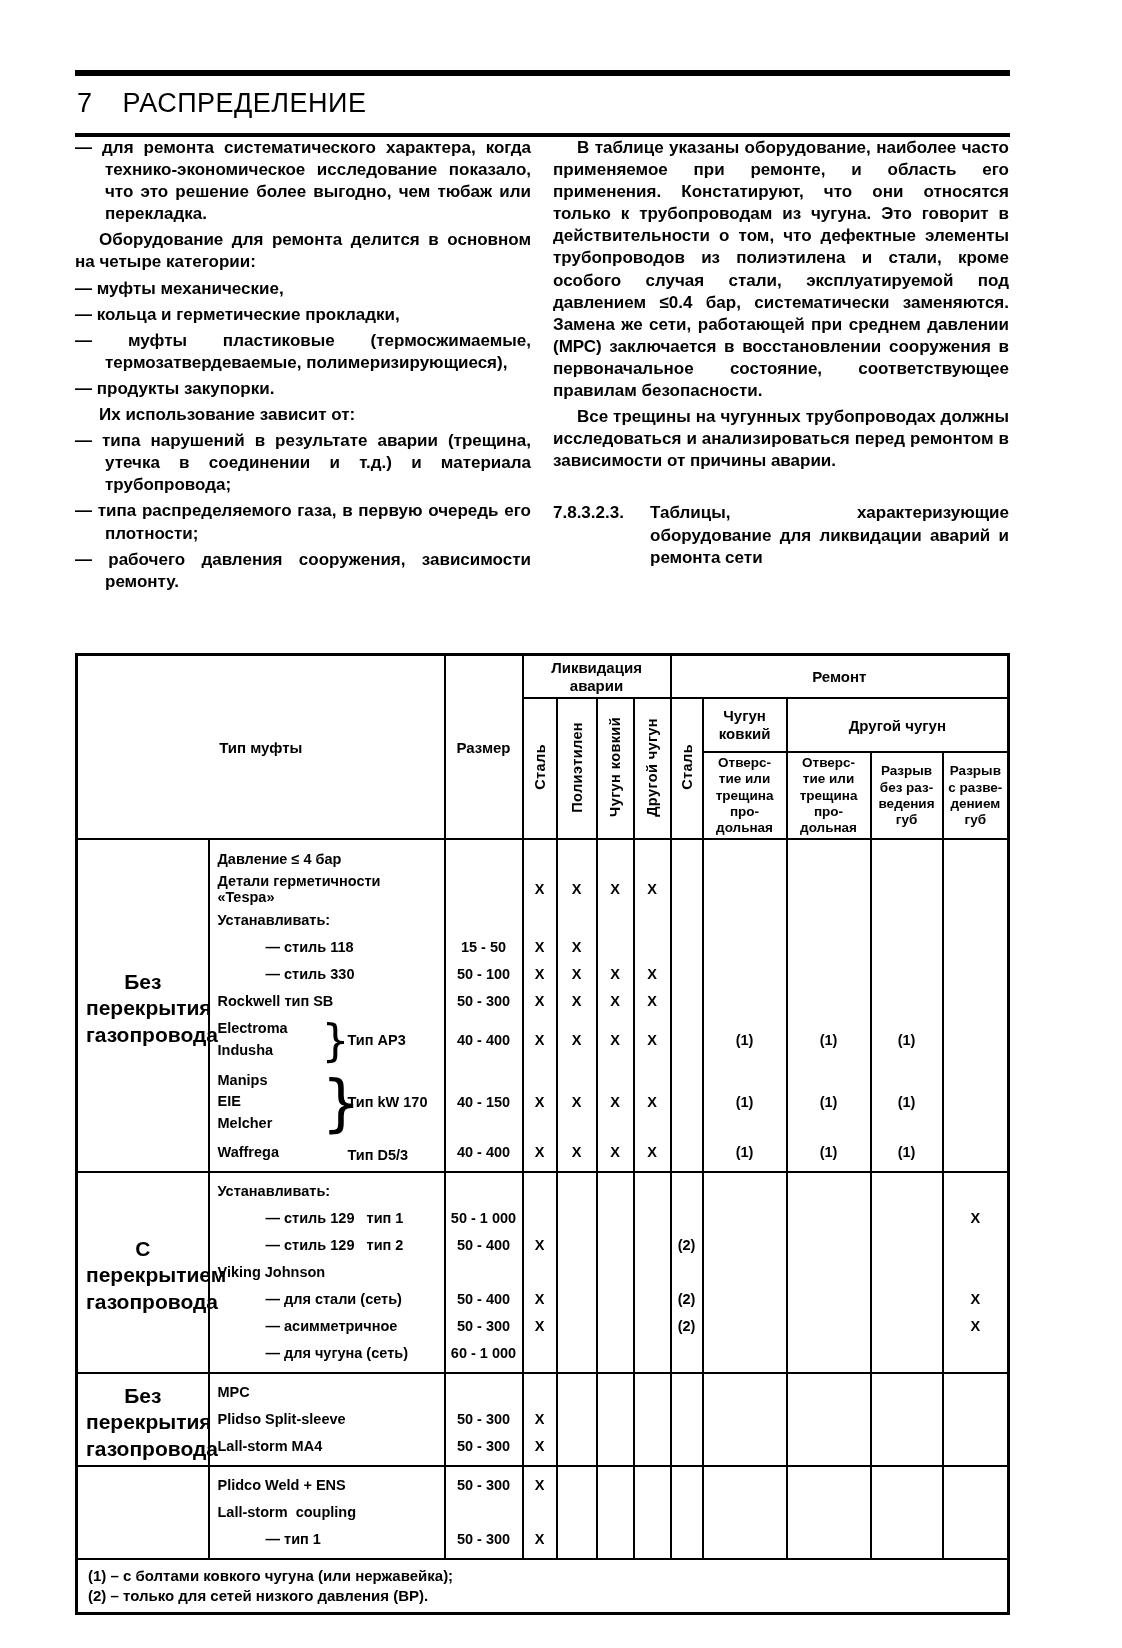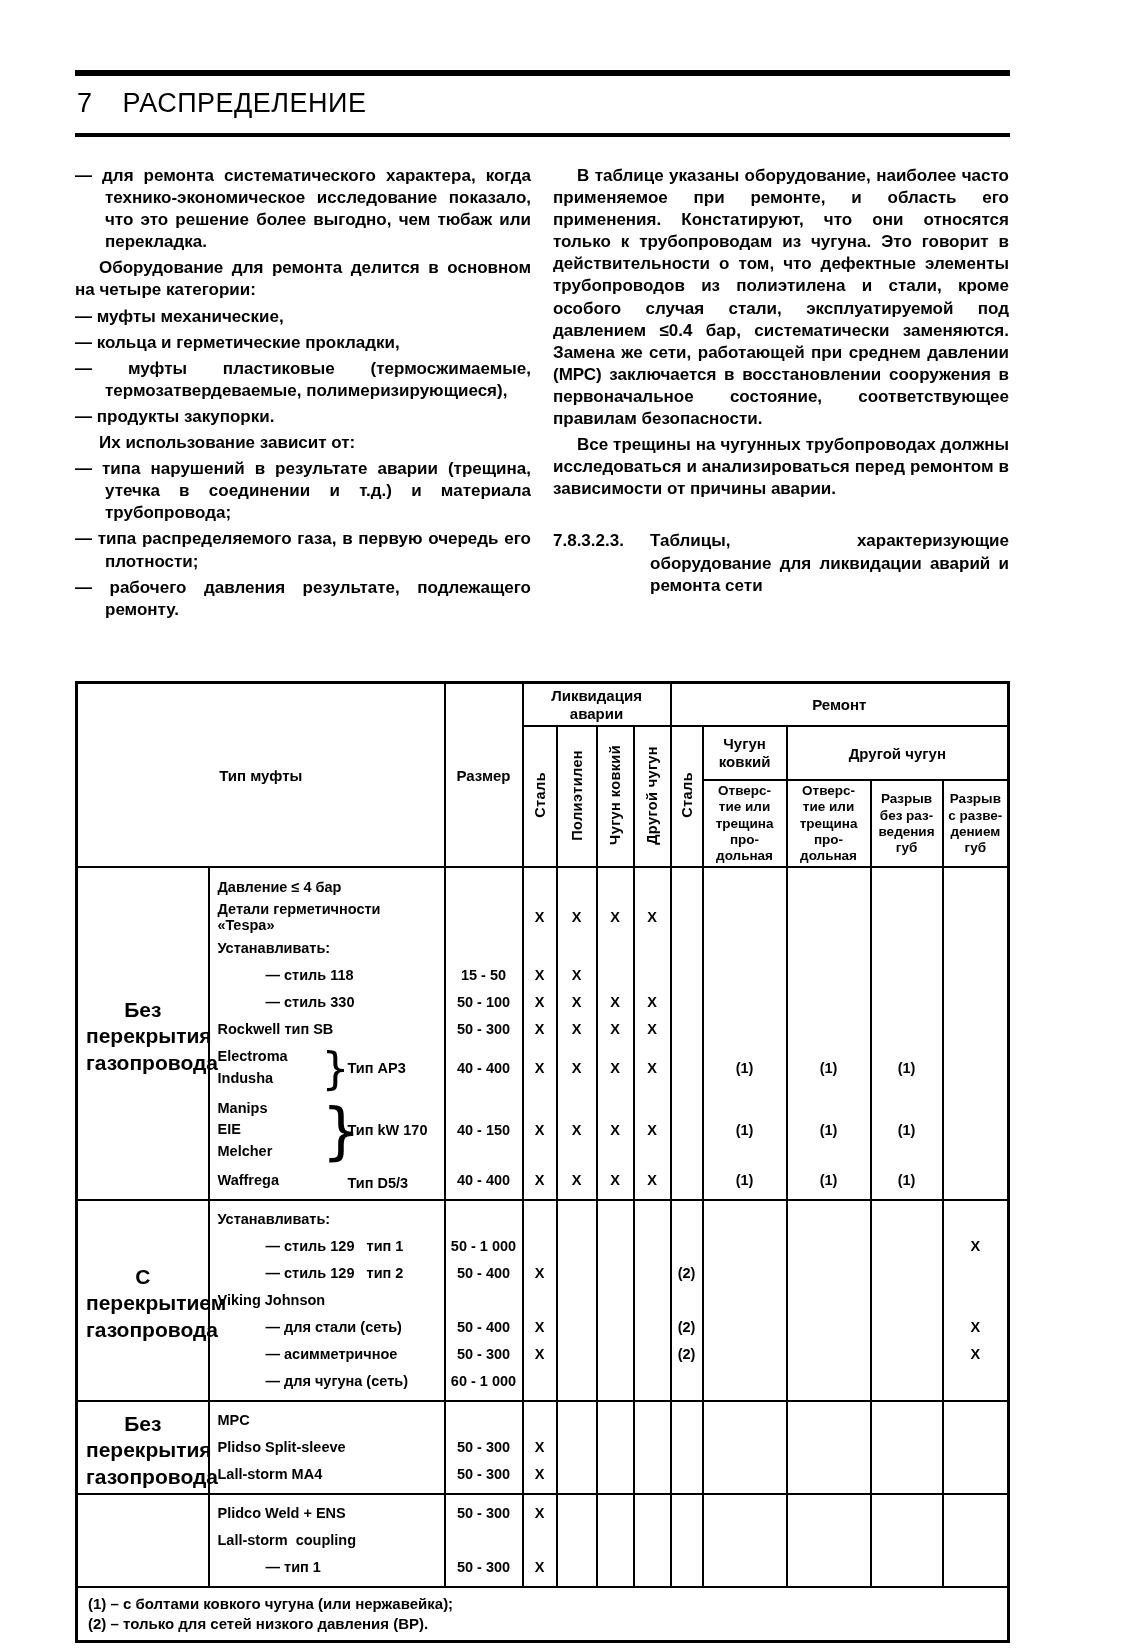--- a/index.html
+++ b/index.html
@@ -8,21 +8,21 @@
     font-family:"Liberation Sans",sans-serif;
   }
   .page{padding:70px 112px 0 75px;}
 
   
   .chap{border-top:6px solid #000;border-bottom:4px solid #000;padding:12px 0 14px 2px;}
   .chap h1{margin:0;font-size:27px;font-weight:normal;letter-spacing:.5px;}
   .chap .chnum{margin-right:30px;}
 
   
-  .cols{display:flex;gap:22px;margin-top:28px;}
+  .cols{display:flex;gap:22px;}
   .col{width:456px;text-align:justify;font-size:17px;line-height:1.3;font-weight:bold;}
   .col p{margin:0 0 4px 0;}
   .bullet{padding-left:30px;text-indent:-30px;margin:4px 0;}
   .pind{text-indent:24px;margin:8px 0;}
   .sechead{display:flex;margin-top:30px;font-weight:bold;text-align:justify;}
   .sechead .num{flex:0 0 97px;}
   .sechead .ttl{flex:1;}
 
   
   .tblwrap{margin-top:56px;}
@@ -71,21 +71,21 @@
     <div class="col">
       <p class="bullet">— для ремонта систематического характера, когда технико-экономическое исследование показало, что это решение более выгодно, чем тюбаж или перекладка.</p>
       <p class="pind">Оборудование для ремонта делится в основном на четыре категории:</p>
       <p class="bullet">— муфты механические,</p>
       <p class="bullet">— кольца и герметические прокладки,</p>
       <p class="bullet">— муфты пластиковые (термосжимаемые, термозатвердеваемые, полимеризирующиеся),</p>
       <p class="bullet">— продукты закупорки.</p>
       <p class="pind">Их использование зависит от:</p>
       <p class="bullet">— типа нарушений в результате аварии (трещина, утечка в соединении и т.д.) и материала трубопровода;</p>
       <p class="bullet">— типа распределяемого газа, в первую очередь его плотности;</p>
-      <p class="bullet">— рабочего давления результате, подлежащего ремонту.</p>
+      <p class="bullet">— рабочего давления сооружения, зависимости ремонту.</p>
     </div>
     <div class="col">
       <p class="pind">В таблице указаны оборудование, наиболее часто применяемое при ремонте, и область его применения. Констатируют, что они относятся только к трубопроводам из чугуна. Это говорит в действительности о том, что дефектные элементы трубопроводов из полиэтилена и стали, кроме особого случая стали, эксплуатируемой под давлением ≤0.4 бар, систематически заменяются. Замена же сети, работающей при среднем давлении (МРС) заключается в восстановлении сооружения в первоначальное состояние, соответствующее правилам безопасности.</p>
       <p class="pind">Все трещины на чугунных трубопроводах должны исследоваться и анализироваться перед ремонтом в зависимости от причины аварии.</p>
       <div class="sechead">
         <span class="num">7.8.3.2.3.</span>
         <div class="ttl">Таблицы, характеризующие оборудование для ликвидации аварий и ремонта сети</div>
       </div>
     </div>
   </div>

